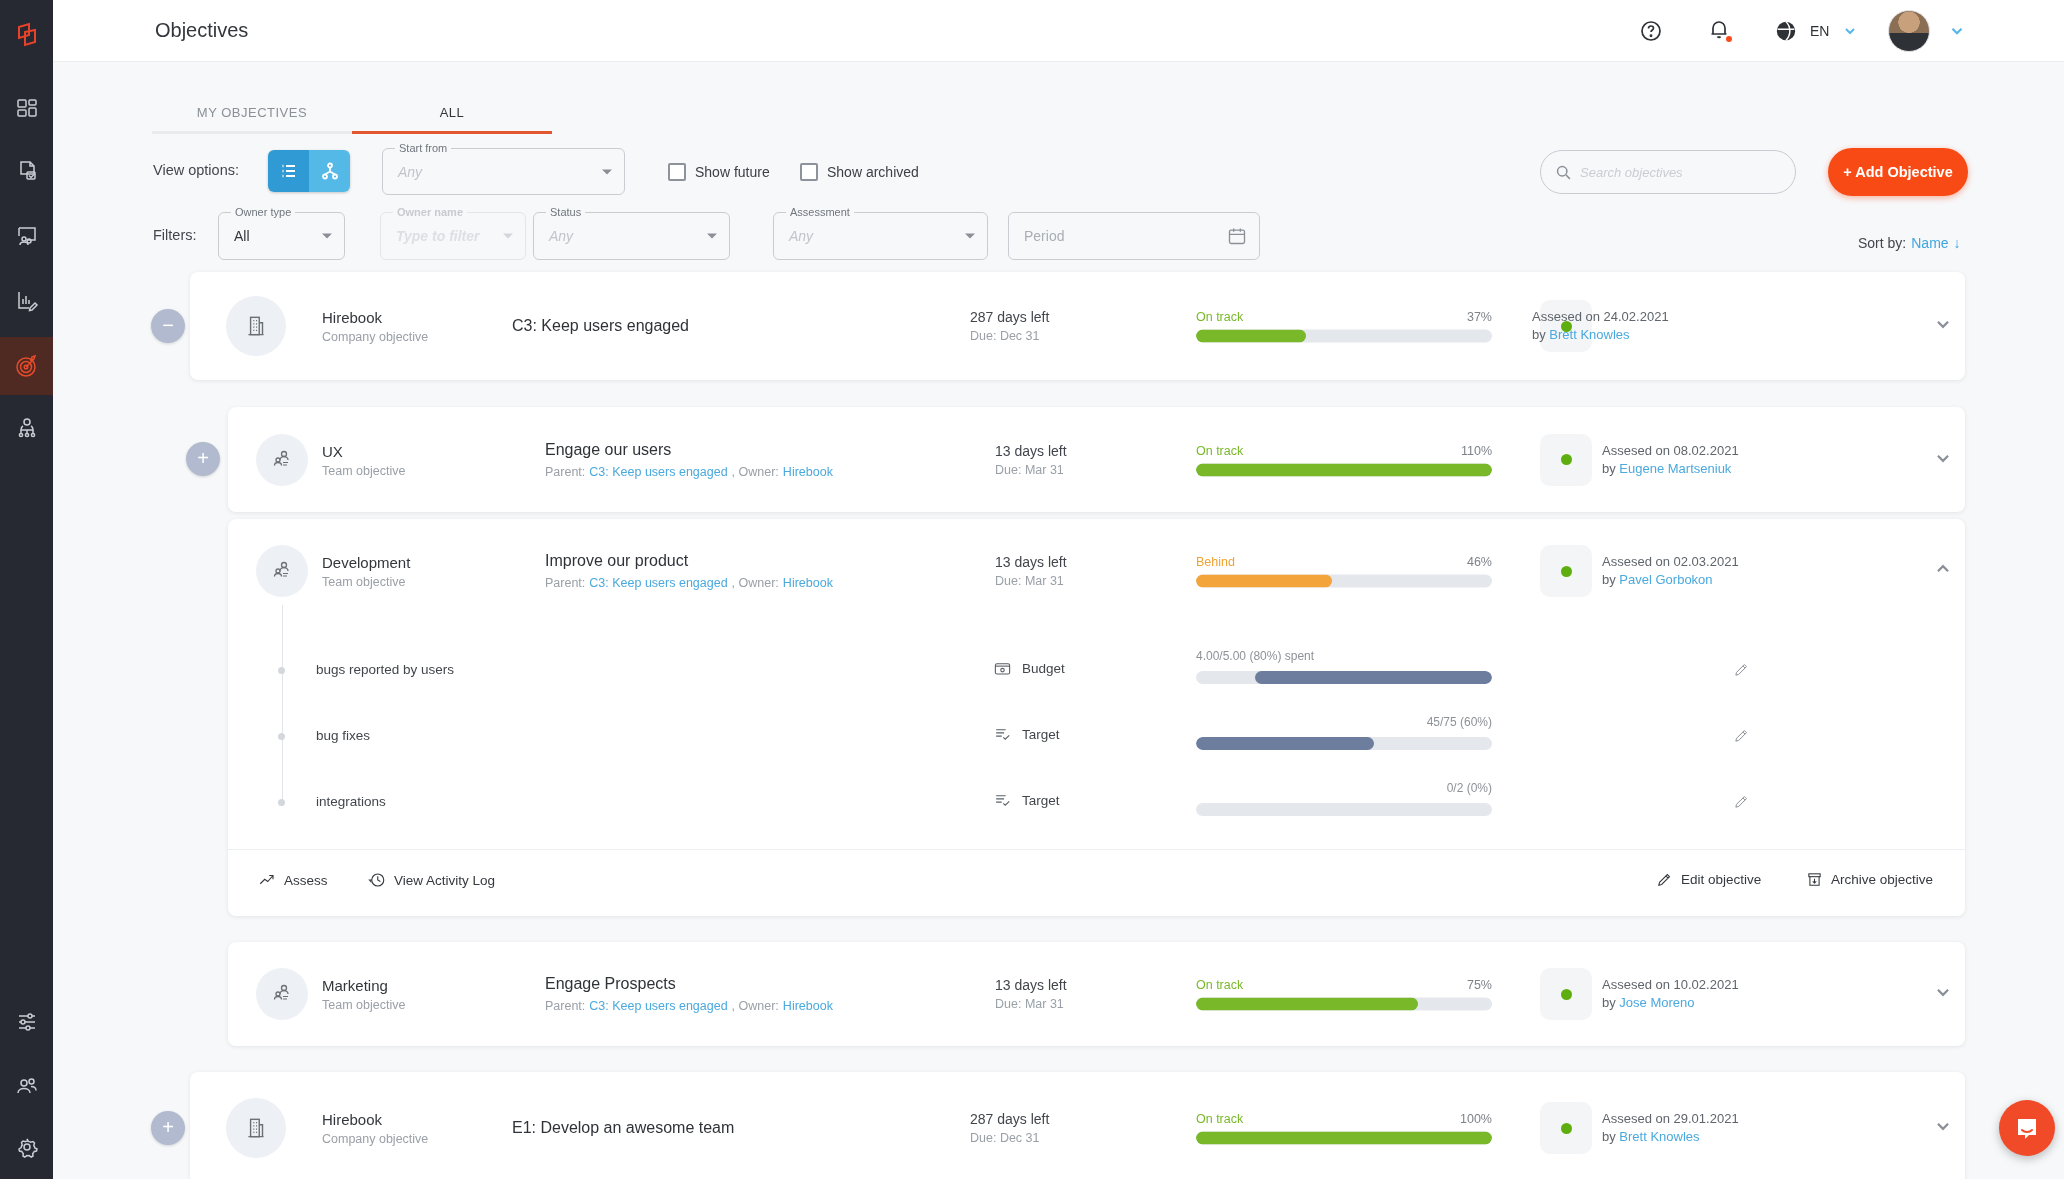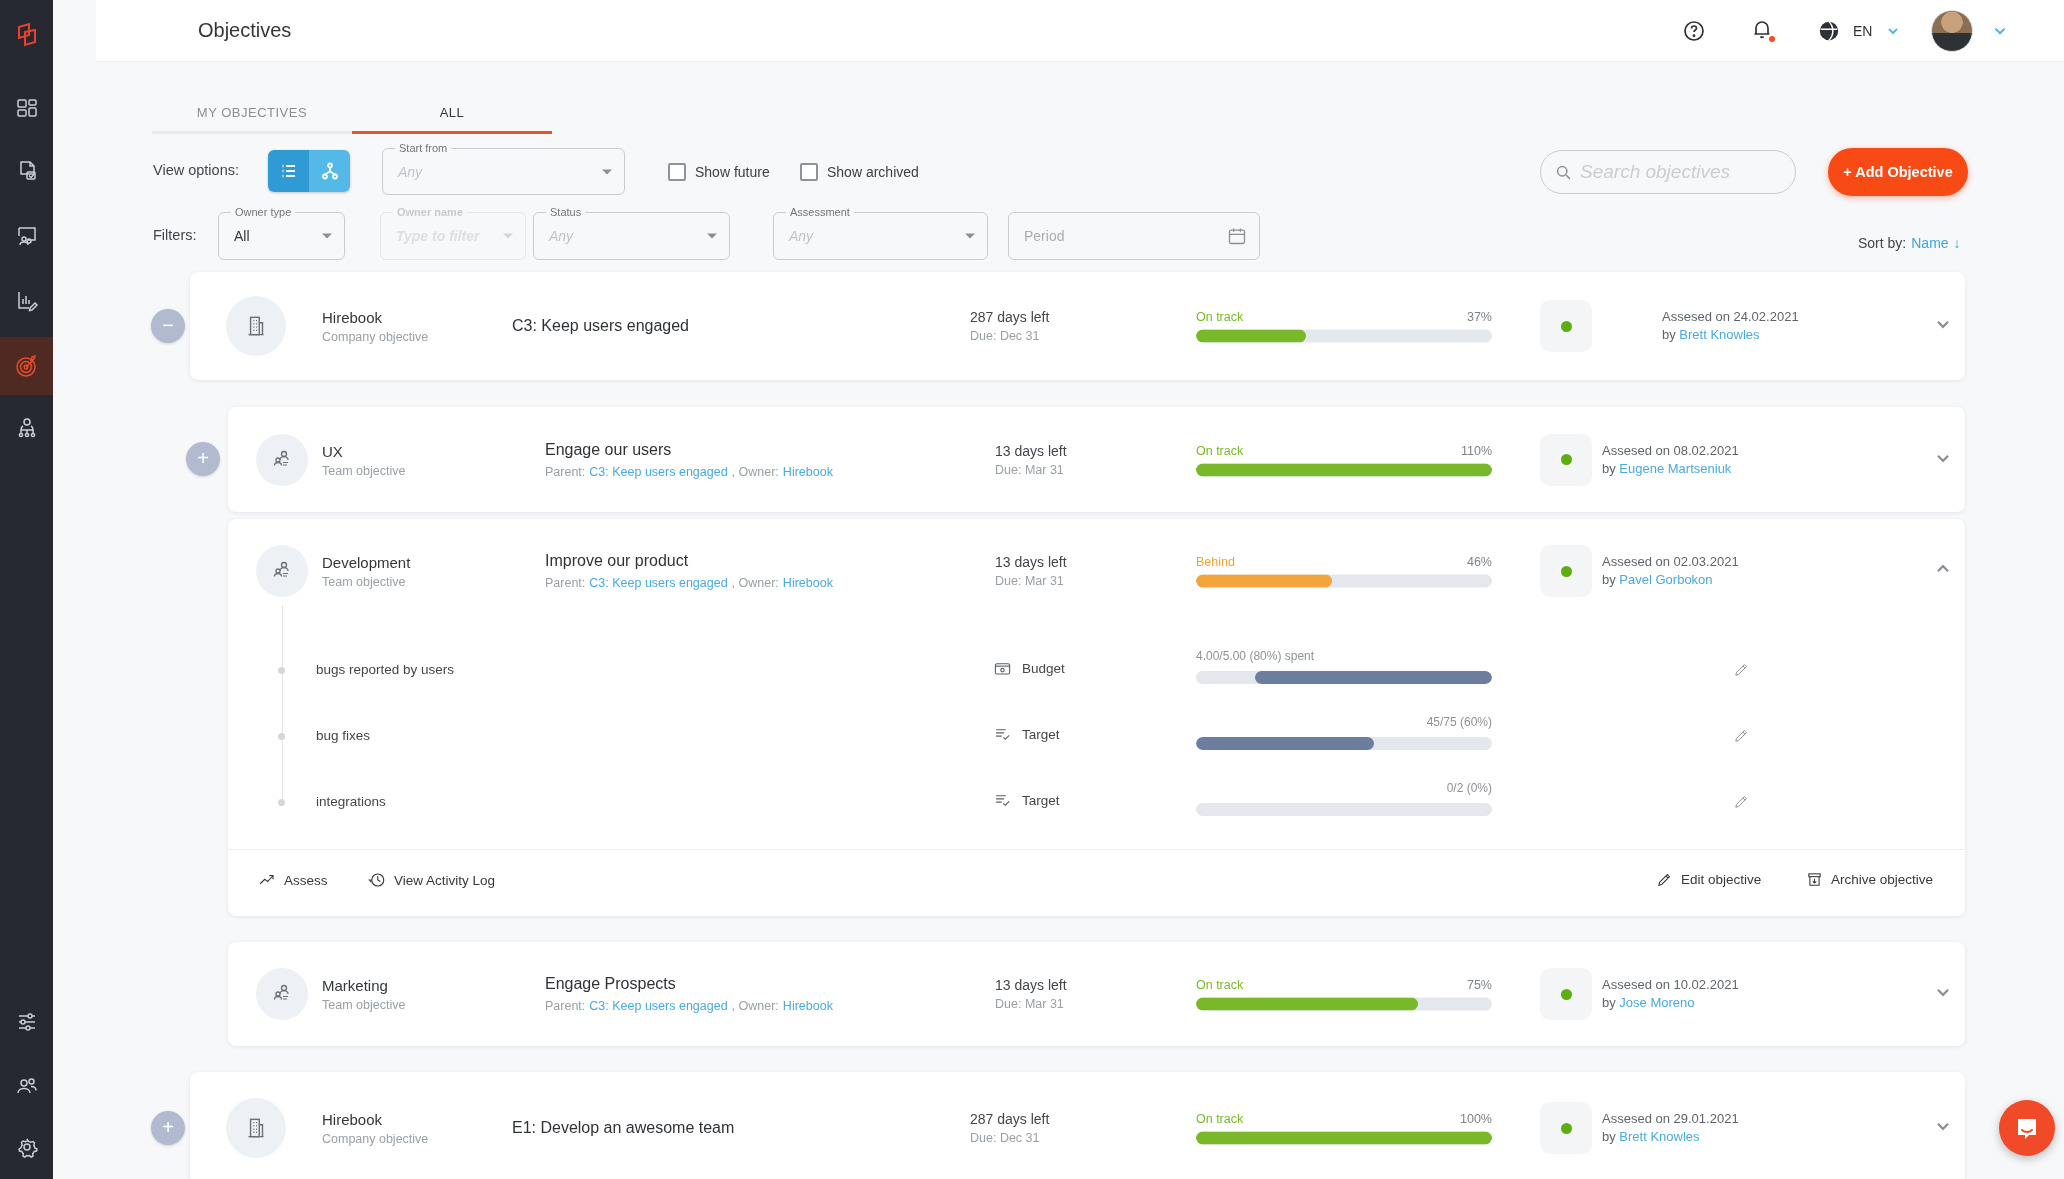--- a/index.html
+++ b/index.html
@@ -7,21 +7,21 @@
 
   
   .sidebar { position:absolute; left:0; top:0; width:53px; height:1179px; background:#262931; z-index:30; }
   .side-item { position:absolute; left:0; width:53px; height:58px; display:flex; align-items:center; justify-content:center; cursor:pointer; }
   .side-item svg { stroke:#c9cdd4; fill:none; stroke-width:1.5; }
   .side-item.active { background:#4e2a23; }
   .side-item.active svg { stroke:#e64b2b; }
   .logo-item svg { stroke:#e8432a; stroke-width:2; }
 
   
-  .topbar { position:absolute; left:53px; top:0; right:0; height:62px; background:#ffffff; border-bottom:1px solid #ebedef; z-index:20;margin-left:43px; }
+  .topbar { position:absolute; left:53px; top:0; right:0; height:62px; background:#ffffff; border-bottom:1px solid #ebedef; z-index:20; }
   .page-title { position:absolute; left:102px; top:19px; font-size:20px; font-weight:500; color:#33373c; }
   .tb-icon { position:absolute; top:50%; transform:translateY(-50%); display:flex; align-items:center; cursor:pointer; }
   .lang { font-size:14px; color:#2e3237; font-weight:500; margin:0 4px; }
   .avatar { width:42px; height:42px; border-radius:50%; background:
       radial-gradient(circle at 50% 28%, #c9a07c 0 30%, transparent 31%),
       linear-gradient(180deg, #8a6f55 0 55%, #2e3136 56%),
       #7a5c44; border:1px solid #e2e4e7; }
   .bell-dot { position:absolute; right:-3px; bottom:1px; width:10px; height:10px; border-radius:50%; background:#f64c1c; border:2px solid #fff; }
 
   
@@ -46,21 +46,21 @@
   .fieldset.disabled { border-color:#e4e7ea; }
   .fieldset.disabled .legend { color:#c7cbd0; }
   .fieldset.disabled .fval { color:#dcdfe3; }
   .fieldset.disabled .caret { border-top-color:#d3d7db; }
 
   .chk { position:absolute; display:flex; align-items:center; gap:9px; cursor:pointer; }
   .chk .box { width:18px; height:18px; border:2px solid #8d939a; border-radius:2px; background:#fff; }
   .chk .lbl { font-size:14px; color:#3c4045; }
 
   .search { position:absolute; left:1487px; top:88px; width:256px; height:44px; border:1px solid #c9cdd2; border-radius:22px; background:#fff0; display:flex; align-items:center; padding:0 14px; gap:8px; }
-  .search input { border:none; outline:none; background:transparent; font-size:19px; font-style:italic; color:#5a6067; width:190px; }
+  .search input { border:none; outline:none; background:transparent; font-size:13px; font-style:italic; color:#5a6067; width:190px; }
   .search input::placeholder { color:#c9cdd2; }
   .add-btn { position:absolute; left:1775px; top:86px; width:140px; height:48px; border:none; border-radius:24px; background:#f84a15; color:#ffffff; font-family:"Liberation Sans",sans-serif; font-size:14.5px; font-weight:700; cursor:pointer; box-shadow:0 2px 6px rgba(248,74,21,.4); }
 
   .sort { position:absolute; left:1797px; top:173px; font-size:14px; color:#42464c; display:flex; gap:5px; align-items:center;margin-left:8px; }
   .sort .sname { color:#3fa5de; cursor:pointer; }
   .sort .sarrow { color:#3fa5de; font-size:14px; cursor:pointer; }
 
   
   .card { position:absolute; background:#ffffff; border-radius:8px; box-shadow:0 1px 4px rgba(25,30,40,.09); }
   .rowbtn { position:absolute; width:34px; height:34px; border-radius:50%; background:#b1bace; color:#ffffff; font-size:20px; line-height:32px; text-align:center; cursor:pointer; z-index:5; box-shadow:0 1px 3px rgba(0,0,0,.15); }
@@ -340,21 +340,21 @@
           <span class="status green">On track</span>
           <span class="pct">37%</span>
         </div>
       <div class="track">
           <div class="fill green" style="width: 37%;"></div>
         </div>
     </div>
     <div class="col assess-box" style="left:1350px;">
         <div class="assess-dot"></div>
       </div>
-    <div class="col assess-txt" style="left:1472px;">
+    <div class="col assess-txt" style="left:1342px;">
       <div>Assesed on 24.02.2021</div>
       <div><span>by</span> <span class="alink">Brett Knowles</span></div>
     </div>
     <div class="col chev" style="left:1744px;">
       <svg width="18" height="18" viewBox="0 0 16 16">
           <path d="M3.5 6 l4.5 4.5 l4.5 -4.5"></path>
         </svg>
     </div>
   </div>
 

